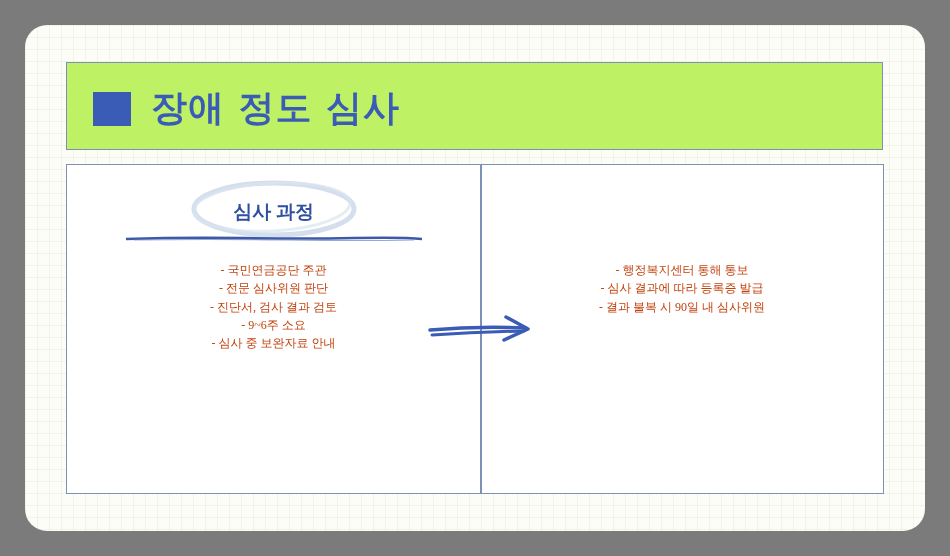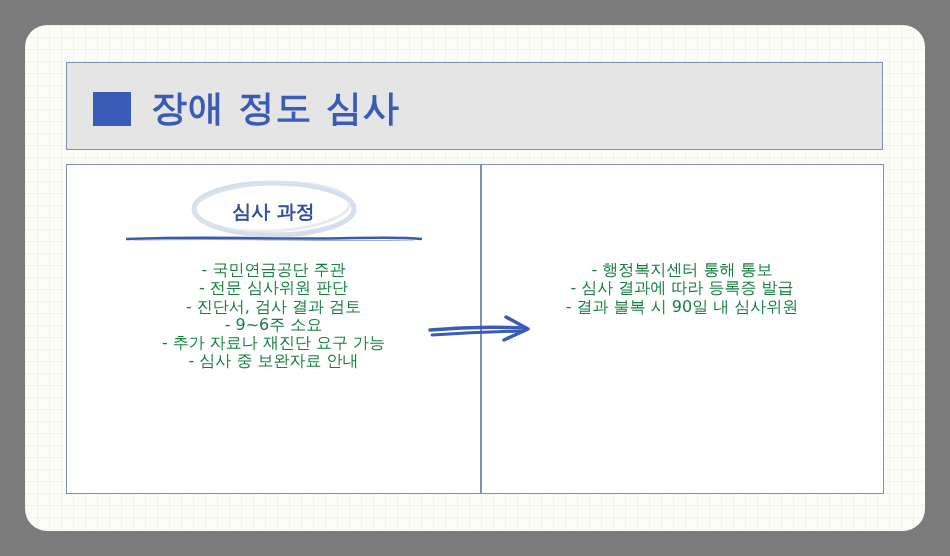--- a/index.html
+++ b/index.html
@@ -16,21 +16,21 @@
     border-radius: 22px;
     background-color: #fdfdf8;
     background-image:
       linear-gradient(to right, rgba(220,225,205,0.35) 1px, transparent 1px),
       linear-gradient(to bottom, rgba(220,225,205,0.35) 1px, transparent 1px);
     background-size: 12px 12px;
   }
   .header-box {
     position: absolute; left: 66px; top: 62px;
     width: 817px; height: 88px;
-    background: #e5e5e5;
+    background: #bef264;
     border: 1.5px solid #7d90b8;
     box-sizing: border-box;
   }
   .title-square {
     position: absolute; left: 26px; top: 29px;
     width: 38px; height: 34px;
     background: #3a5cb6;
   }
   .title {
     position: absolute; left: 84px; top: 20px;
@@ -43,42 +43,42 @@
     width: 818px; height: 330px;
     background: #ffffff;
     border: 1.5px solid #7d90b8;
     box-sizing: border-box;
   }
   .divider {
     position: absolute; left: 413px; top: 0; bottom: 0;
     width: 1.5px; background: #7d90b8;
   }
   .col {
-    position: absolute; top: 0; height: 100%;
+    position: absolute; top: 0; height: 100%; font-family: Liberation Serif, serif;
   }
   .col.left { left: 0; width: 413px; }
   .col.right { left: 414px; width: 402px; }
   .section-head {
     position: absolute; top: 12px; left: 50%;
     transform: translateX(-50%);
     width: 300px; height: 70px;
   }
   .section-head svg { position: absolute; left: 0; top: 0; }
   .section-title {
     position: absolute; left: 0; right: 0; top: 22px;
     text-align: center;
     font-size: 19px; color: #2f4fa0; font-weight: bold;
   }
   .items {
     position: absolute; top: 96px; left: 0; right: 0;
     text-align: center;
     list-style: none; margin: 0; padding: 0;
   }
   .items li {
-    font-size: 16px; color: #15803d;
+    font-size: 12px; color: #c2410c;
     line-height: 18.3px;
     text-align: center;
   }
   .arrow {
     position: absolute; left: 426px; top: 312px;
   }
 </style>
 </head>
 <body>
 
@@ -98,21 +98,20 @@
         <path d="M2 62 Q60 60 120 61 T230 61 T298 62" stroke="#3d5aaa" stroke-width="2.5" fill="none"></path>
         <path d="M10 63 Q80 62 160 63 T290 63" stroke="#6f86c2" stroke-width="1.2" fill="none" opacity="0.7"></path>
       </svg>
       <div class="section-title">심사 과정</div>
     </div>
     <ul class="items">
       <li>- 국민연금공단 주관</li>
       <li>- 전문 심사위원 판단</li>
       <li>- 진단서, 검사 결과 검토</li>
       <li>- 9~6주 소요</li>
-      <li>- 추가 자료나 재진단 요구 가능</li>
       <li>- 심사 중 보완자료 안내</li>
     </ul>
   </div>
 
   <div class="divider"></div>
 
   <div class="col right">
     <ul class="items">
       <li>- 행정복지센터 통해 통보</li>
       <li>- 심사 결과에 따라 등록증 발급</li>

